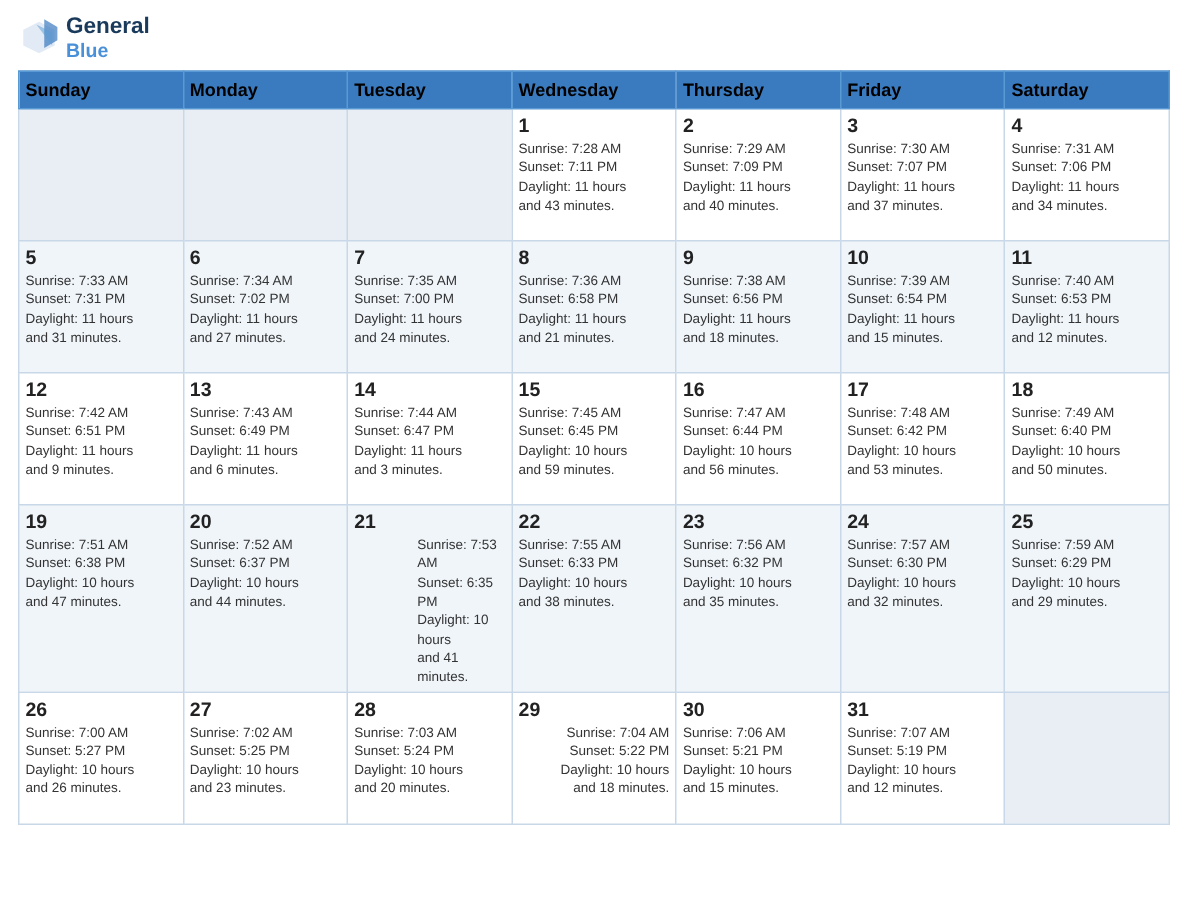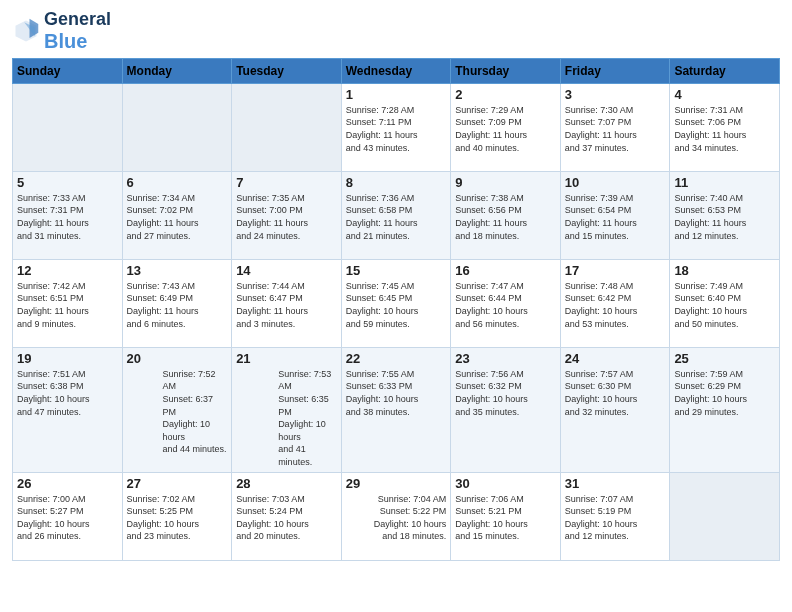--- a/index.html
+++ b/index.html
@@ -92,22 +92,22 @@
 
 <div class="container">
   <div class="header-row">
     <div class="logo">
       <svg class="logo-icon" viewBox="0 0 32 32" xmlns="http://www.w3.org/2000/svg">
         <polygon points="16,4 28,10 28,22 16,28 4,22 4,10" fill="#3a7abf" opacity="0.15"></polygon>
         <polygon points="20,2 30,8 30,18 20,24" fill="#3a7abf" opacity="0.7"></polygon>
         <polygon points="14,6 26,12 26,22" fill="#5a9ad4" opacity="0.5"></polygon>
       </svg>
       <div>
-        <div style="font-size:18px;font-weight:bold;color:#1a3a5c;line-height:1.1;">General</div>
-        <div style="font-size:20px;font-weight:bold;color:#4a90d9;line-height:1.1;">Blue</div>
+        <div style="font-size:15px;font-weight:bold;color:#1a3a5c;line-height:1.1;">General</div>
+        <div style="font-size:13px;font-weight:bold;color:#4a90d9;line-height:1.1;">Blue</div>
       </div>
     </div>
     <div class="title-block">
       <div class="month-title"></div>
       <div class="subtitle"></div>
     </div>
   </div>
 
   <table>
     <thead>
@@ -260,21 +260,21 @@
         <tr>
           <td>
             <span class="day-num">19</span>
             <div class="day-info" style="white-space: pre-line;">Sunrise: 7:51 AM
 Sunset: 6:38 PM
 Daylight: 10 hours
 and 47 minutes.</div>
           </td>
           <td>
             <span class="day-num">20</span>
-            <div class="day-info" style="white-space: pre-line; margin-left: 36px;">Sunrise: 7:52 AM
+            <div class="day-info" style="white-space: pre-line;">Sunrise: 7:52 AM
 Sunset: 6:37 PM
 Daylight: 10 hours
 and 44 minutes.</div>
           </td>
           <td>
             <span class="day-num">21</span>
             <div class="day-info" style="white-space: pre-line; margin-left: 42px;">Sunrise: 7:53 AM
 Sunset: 6:35 PM
 Daylight: 10 hours
 and 41 minutes.</div>

